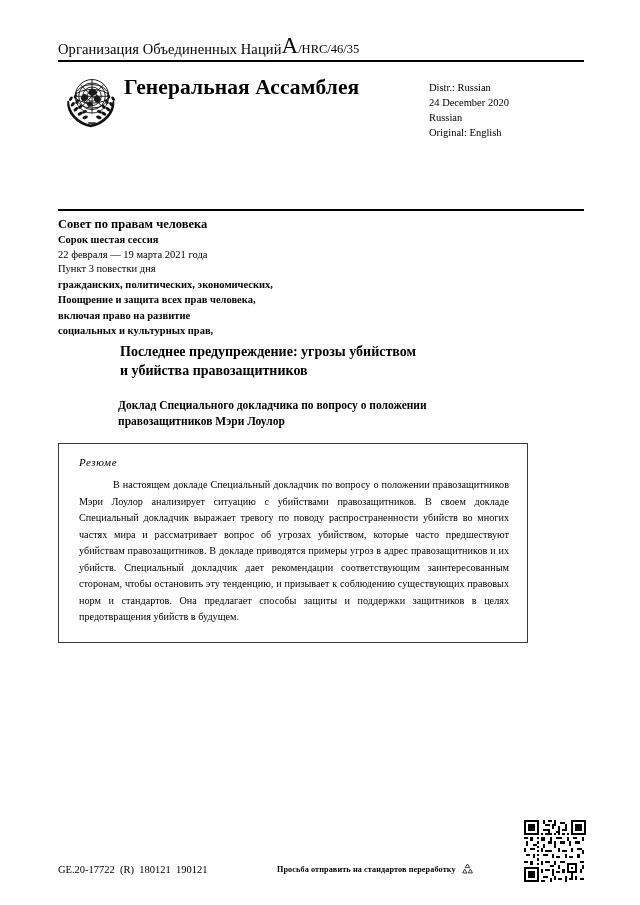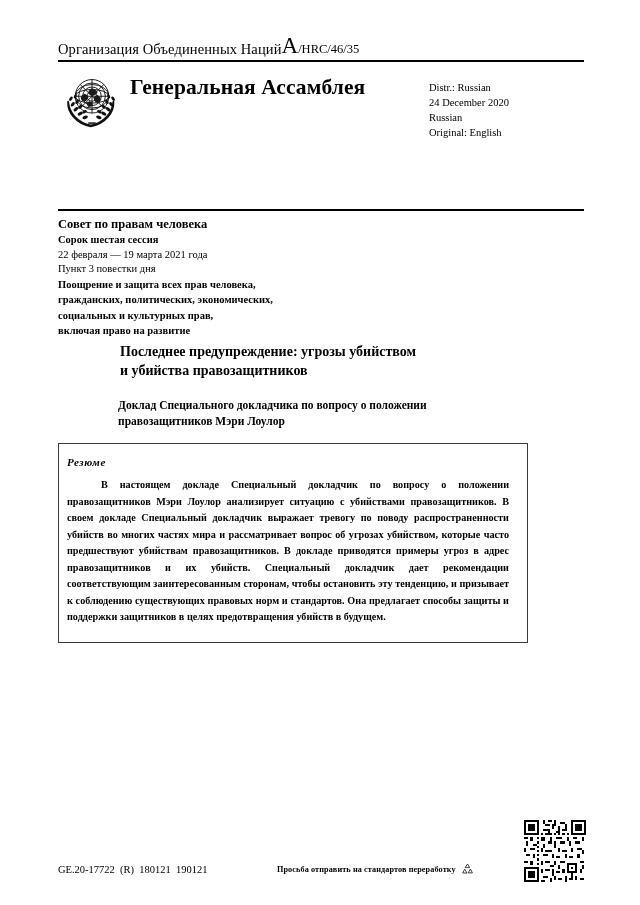--- a/index.html
+++ b/index.html
@@ -64,21 +64,20 @@
   .emblem {
     width: 64px;
     height: 62px;
     flex: 0 0 64px;
     margin-left: 2px;
   }
   .assembly-title {
     font-size: 21.5px;
     font-weight: bold;
     line-height: 1;
-    margin-left: 6px;
     margin-top: 8px;
     flex: 1 1 auto;
     letter-spacing: 0.1px;
   }
   .distr-block {
     flex: 0 0 auto;
     width: 155px;
     margin-top: 11px;
     font-size: 10.5px;
     line-height: 1.43;
@@ -140,22 +139,21 @@
 
   
   .summary-box {
     position: absolute;
     left: 58px;
     top: 443px;
     width: 470px;
     min-height: 175px;
     border: 1px solid #3a3a3a;
     box-sizing: border-box;
-    padding: 12px 18px 16px 8px;
-    font-weight: bold;
+    padding: 12px 18px 16px 20px;
   }
   .summary-heading {
     font-style: italic;
     font-size: 11px;
     letter-spacing: 0.6px;
     margin-bottom: 9px;
   }
   .summary-text {
     font-size: 10.2px;
     line-height: 1.62;
@@ -286,24 +284,24 @@
     </div>
   </div>
 
   <div class="rule-thick-mid"></div>
 
   <div class="session">
     <div class="l-council">Совет по правам человека</div>
     <div class="l-session">Сорок шестая сессия</div>
     <div class="l-plain">22 февраля — 19 марта 2021 года</div>
     <div class="l-plain">Пункт 3 повестки дня</div>
+    <div class="l-agenda-topic">гражданских, политических, экономических,</div>
     <div class="l-agenda-topic">Поощрение и защита всех прав человека,</div>
-    <div class="l-agenda-topic">гражданских, политических, экономических,</div>
+    <div class="l-agenda-topic">включая право на развитие</div>
     <div class="l-agenda-topic">социальных и культурных прав,</div>
-    <div class="l-agenda-topic">включая право на развитие</div>
   </div>
 
   <div class="main-title">
     <div>Последнее предупреждение: угрозы убийством</div>
     <div>и убийства правозащитников</div>
   </div>
 
   <div class="sub-title">
     <div>Доклад Специального докладчика по вопросу о положении</div>
     <div>правозащитников Мэри Лоулор</div>

